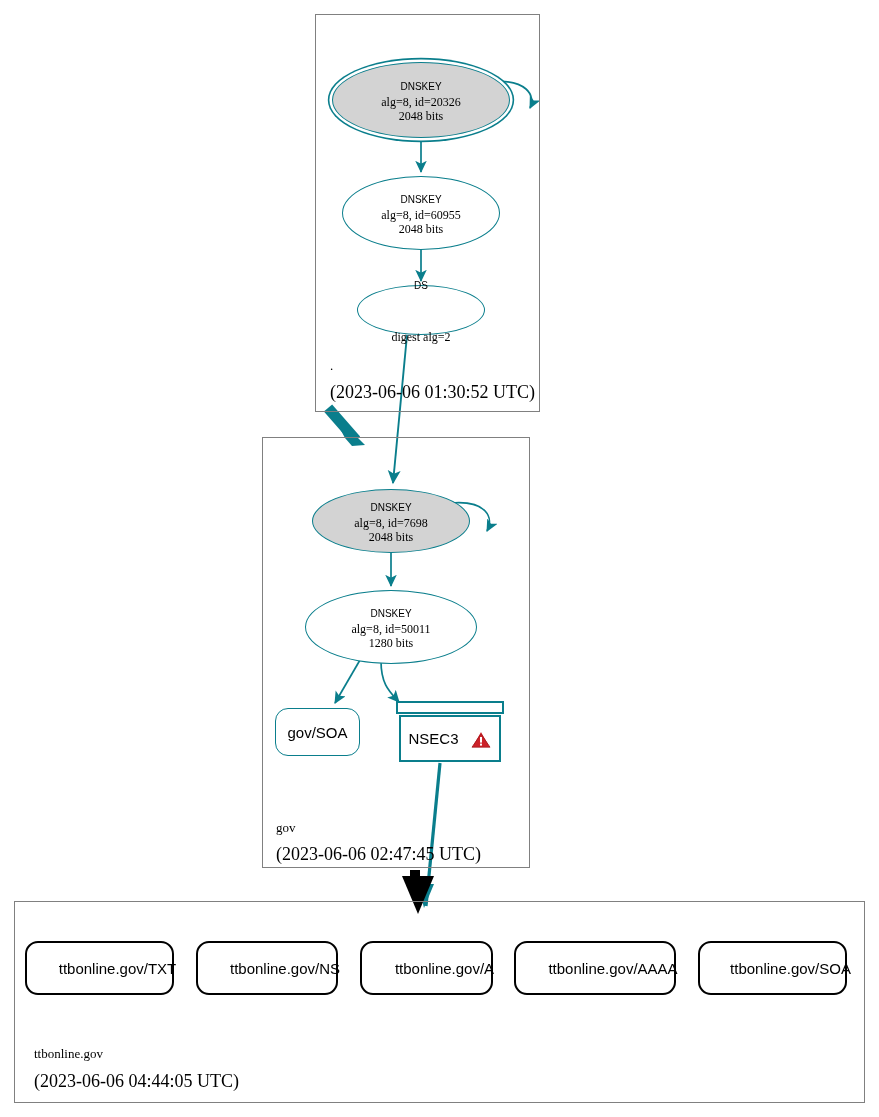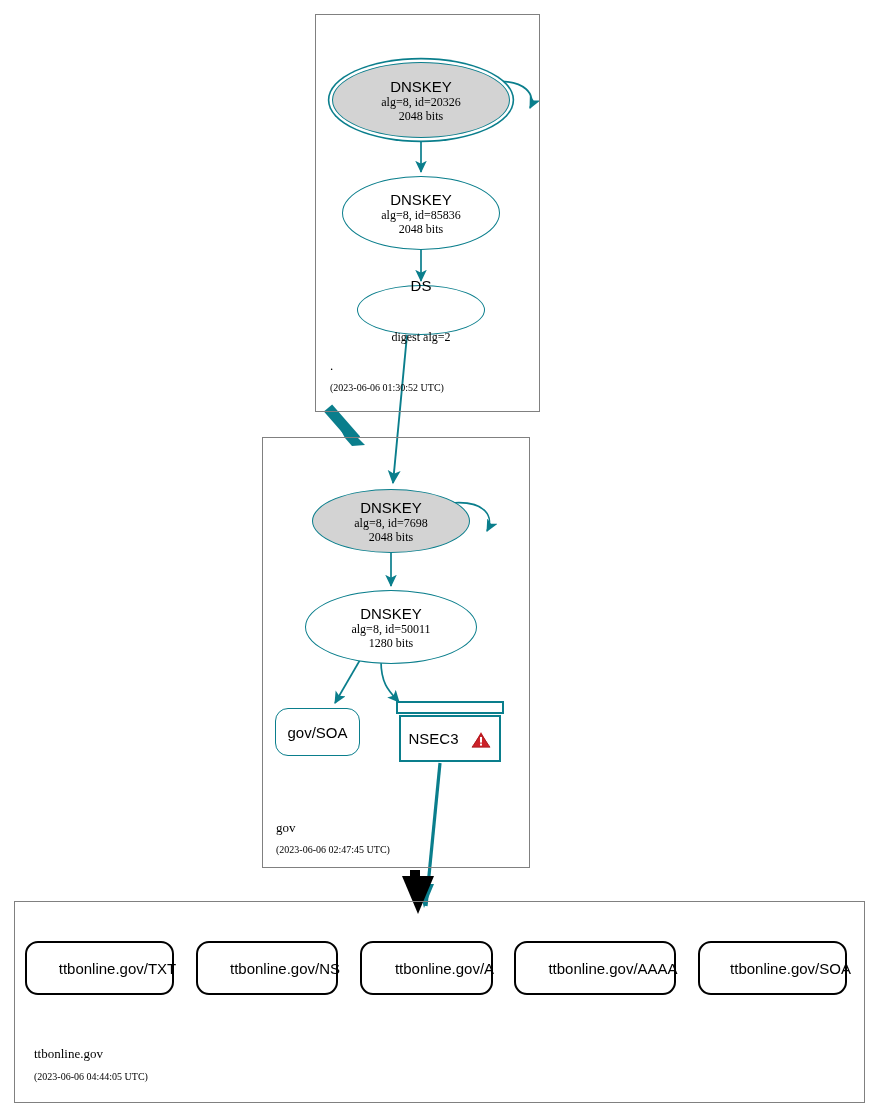--- a/index.html
+++ b/index.html
@@ -29,21 +29,21 @@
   .zone-label {
     position: absolute;
     font-family: "Liberation Serif", serif;
     color: #000000;
     white-space: nowrap;
   }
   .zone-name {
     font-size: 13px;
   }
   .zone-time {
-    font-size: 10px;
+    font-size: 18px;
   }
   .node {
     position: absolute;
     box-sizing: border-box;
     display: flex;
     flex-direction: column;
     align-items: center;
     justify-content: center;
     text-align: center;
     color: #000000;
@@ -55,21 +55,21 @@
   }
   .ellipse.ksk {
     background: #d3d3d3;
   }
   .ellipse.dbl {
     background: #d3d3d3;
     box-shadow: 0 0 0 2.6px #ffffff, 0 0 0 4.2px #0a7e8c;
   }
   .node .t1 {
     font-family: "Liberation Sans", sans-serif;
-    font-size: 15px;
+    font-size: 10px;
     line-height: 17px;
   }
   .node .t2 {
     font-family: "Liberation Serif", serif;
     font-size: 12px;
     line-height: 14px;
   }
   .rrset {
     border: 2px solid #000000;
     border-radius: 13px;
@@ -180,21 +180,21 @@
 <div class="zone-label zone-time" style="left:330px; top:382px;">(2023-06-06 01:30:52 UTC)</div>
 
 <div class="node ellipse dbl" style="left:332px; top:62px; width:178px; height:76px;">
   <div class="t1">DNSKEY</div>
   <div class="t2">alg=8, id=20326</div>
   <div class="t2">2048 bits</div>
 </div>
 
 <div class="node ellipse" style="left:342px; top:176px; width:158px; height:74px;">
   <div class="t1">DNSKEY</div>
-  <div class="t2">alg=8, id=85836</div>
+  <div class="t2">alg=8, id=60955</div>
   <div class="t2">2048 bits</div>
 </div>
 
 <div class="node ellipse" style="left:357px; top:285px; width:128px; height:50px;gap:36px;">
   <div class="t1">DS</div>
   <div class="t2">digest alg=2</div>
 </div>
 
 <div class="zone-box" style="left:262px; top:437px; width:268px; height:431px;"></div>
 

